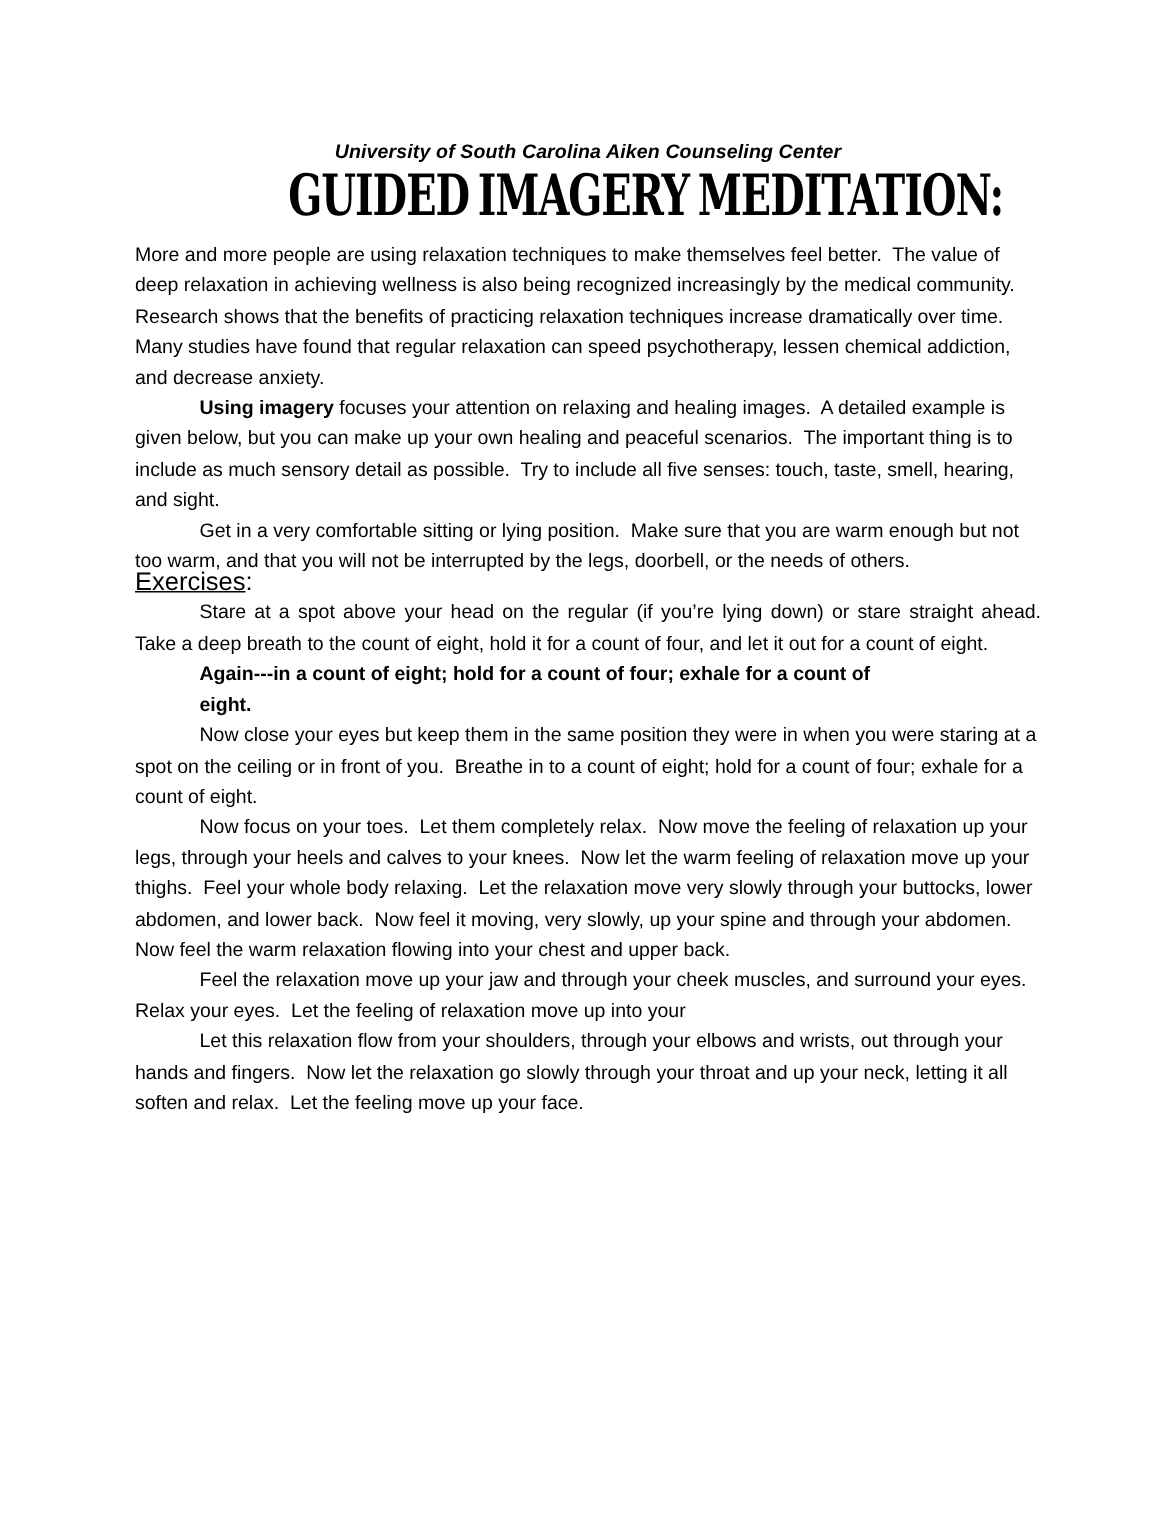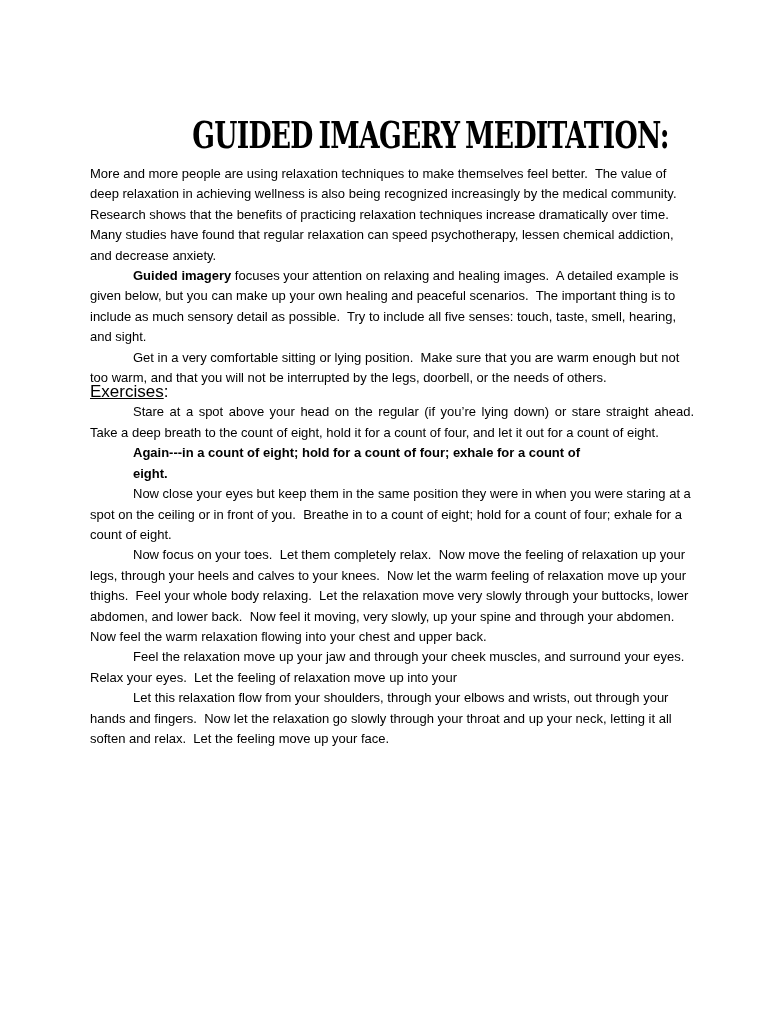--- a/index.html
+++ b/index.html
@@ -16,21 +16,21 @@
     background: #ffffff;
   }
   .doc-header {
     text-align: center;
     font-style: italic;
     font-weight: bold;
     font-size: 13px;
     line-height: 17px;
     letter-spacing: 0.1px;
   }
-  .doc-title { text-align: center; margin-top: 22px; line-height: 42px; }
+  .doc-title { text-align: center; margin-top: 0; line-height: 42px; }
   .doc-title .inner {
     display: inline-block;
     font-family: "DejaVu Serif", serif;
     font-weight: 700;
     font-size: 38px;
     letter-spacing: -1px;
     word-spacing: -4px;
     white-space: nowrap;
     transform: scaleX(0.70);
     transform-origin: center;
@@ -68,31 +68,32 @@
   .p-toes { margin-top: 17px; }
   .p-shoulders { margin-top: 11px; }
   .p-jaw { margin-top: 12px; }
   b { font-weight: bold; }
 </style>
 </head>
 <body>
 
 <div class="page">
 
+  <div class="doc-header">University of South Carolina Aiken Counseling Center</div>
 
   <div class="doc-title">
     <span class="inner">GUIDED IMAGERY MEDITATION:</span>
   </div>
 
 
   <div class="content">
 
     <p class="p-intro">More and more people are using relaxation techniques to make themselves feel better.  The value of deep relaxation in achieving wellness is also being recognized increasingly by the medical community.  Research shows that the benefits of practicing relaxation techniques increase dramatically over time.  Many studies have found that regular relaxation can speed psychotherapy, lessen chemical addiction, and decrease anxiety.</p>
 
-    <p class="indent"><b>Guided imagery</b><span> focuses your attention on relaxing and healing images.  A detailed example is given below, but you can make up your own healing and peaceful scenarios.  The important thing is to include as much sensory detail as possible.  Try to include all five senses: touch, taste, smell, hearing, and sight.</span></p>
+    <p class="indent"><b>Using imagery</b><span> focuses your attention on relaxing and healing images.  A detailed example is given below, but you can make up your own healing and peaceful scenarios.  The important thing is to include as much sensory detail as possible.  Try to include all five senses: touch, taste, smell, hearing, and sight.</span></p>
 
     <p class="indent">Get in a very comfortable sitting or lying position.  Make sure that you are warm enough but not too warm, and that you will not be interrupted by the legs, doorbell, or the needs of others.</p>
 
     <div class="exercises-heading"><span class="u">Exercises</span><span>:</span></div>
 
     <p class="indent justify p-stare">Stare at a spot above your head on the regular (if you’re lying down) or stare straight ahead.  Take a deep breath to the count of eight, hold it for a count of four, and let it out for a count of eight.</p>
 
 
     <div class="again-block again-bold">
       <div class="line">Again---in a count of eight; hold for a count of four; exhale for a count of</div>

